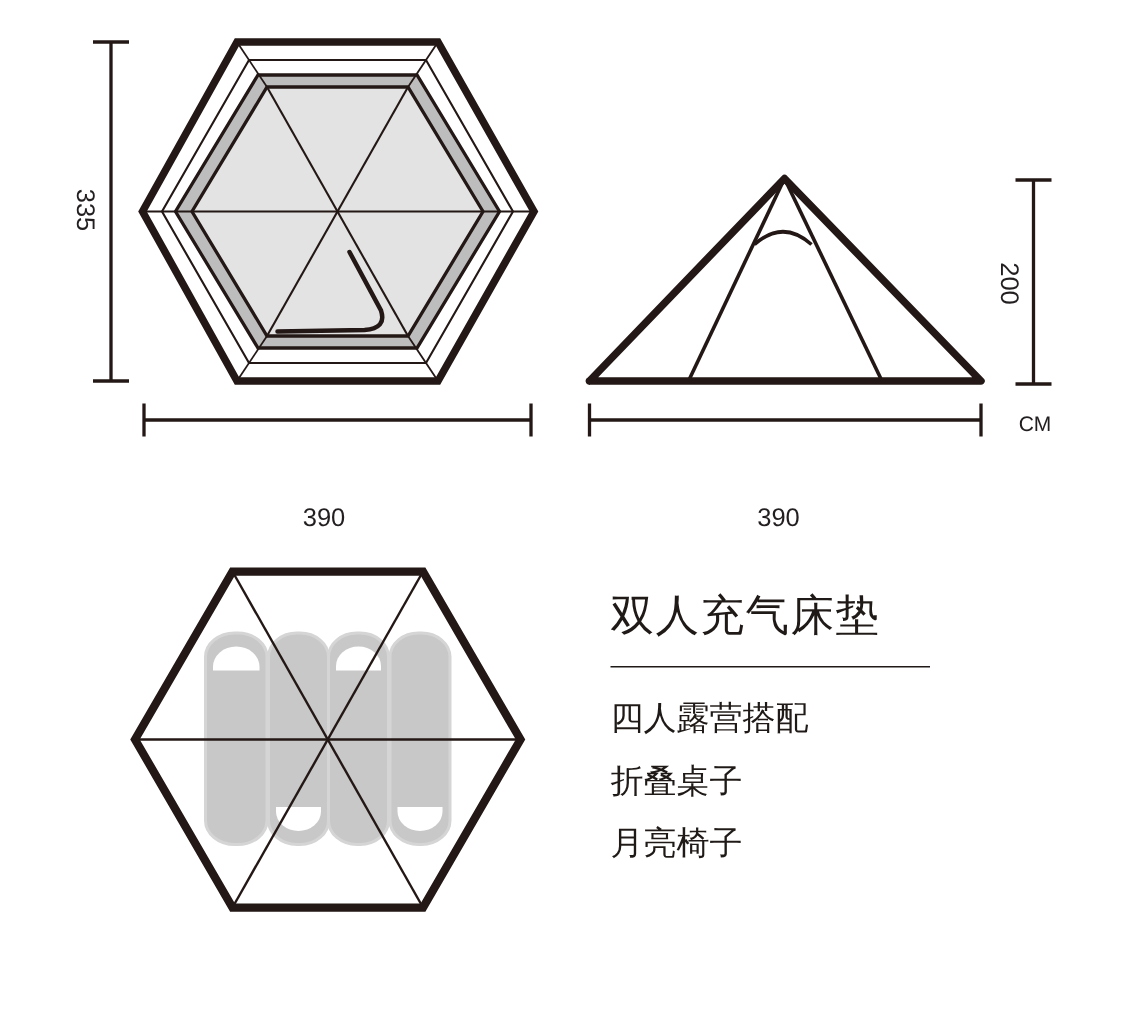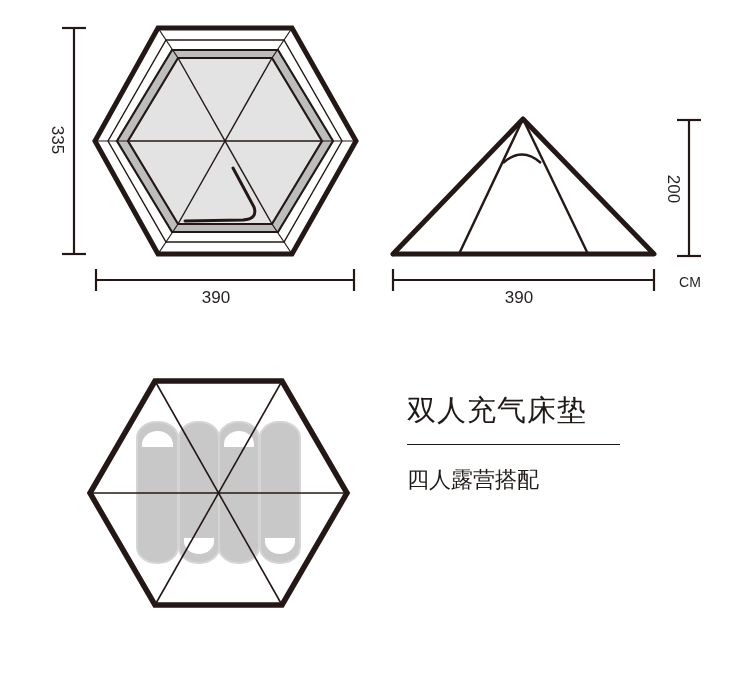--- a/index.html
+++ b/index.html
@@ -2,21 +2,21 @@
 <html><head>
   <meta charset="utf-8">
   <style>
     html, body { margin: 0; padding: 0; background: #ffffff; }
     body { width: 750px; height: 677px; position: relative; overflow: hidden;
            font-family: "DejaVu Sans", "Liberation Sans", sans-serif; color: #1f1a17; }
     #canvas { position: absolute; left: 0; top: 0; width: 750px; height: 677px; }
     .dim-label { position: absolute; font-family: "Liberation Sans", "DejaVu Sans", sans-serif;
                  font-size: 17px; color: #231f20; line-height: 1; white-space: nowrap; }
     .dim-label.rot { transform: translate(-50%, -50%) rotate(90deg); transform-origin: center; }
-    .dim-label.hz { transform: translate(-50%, -50%); }
+    .dim-label.hz { transform: translate(-50%, -50%); margin-top: 48px; }
     .unit-label { position: absolute; font-family: "Liberation Sans", "DejaVu Sans", sans-serif;
                   font-size: 14px; color: #231f20; transform: translate(-50%, -50%); line-height: 1; }
     .kit-panel { position: absolute; left: 407px; top: 391px; width: 213px; }
     .kit-title { font-size: 29px; line-height: 38px; height: 38px; letter-spacing: 1px;
                  color: #1f1a17; white-space: nowrap; }
     .kit-divider { margin-top: 15px; height: 0; border-top: 1.5px solid #1f1a17; width: 213px; }
     .kit-list { margin-top: 14px; }
     .kit-item { font-size: 22px; line-height: 41.5px; height: 41.5px; color: #1f1a17; white-space: nowrap; }
   </style>
 </head>
@@ -106,14 +106,16 @@
 <div class="dim-label hz" id="lbl-tv-w" style="left: 216px; top: 297px;">390</div>
 <div class="dim-label rot" id="lbl-sv-h" style="left: 673px; top: 189px;">200</div>
 <div class="dim-label hz" id="lbl-sv-w" style="left: 519px; top: 297px;">390</div>
 <div class="unit-label" id="lbl-unit" style="left: 690px; top: 282px;">CM</div>
 
 <div class="kit-panel">
   <div class="kit-title">双人充气床垫</div>
   <div class="kit-divider"></div>
   <div class="kit-list">
     <div class="kit-item">四人露营搭配</div>
+    <div class="kit-item">折叠桌子</div>
+    <div class="kit-item">月亮椅子</div>
   </div>
 </div>
 
 </body></html>

